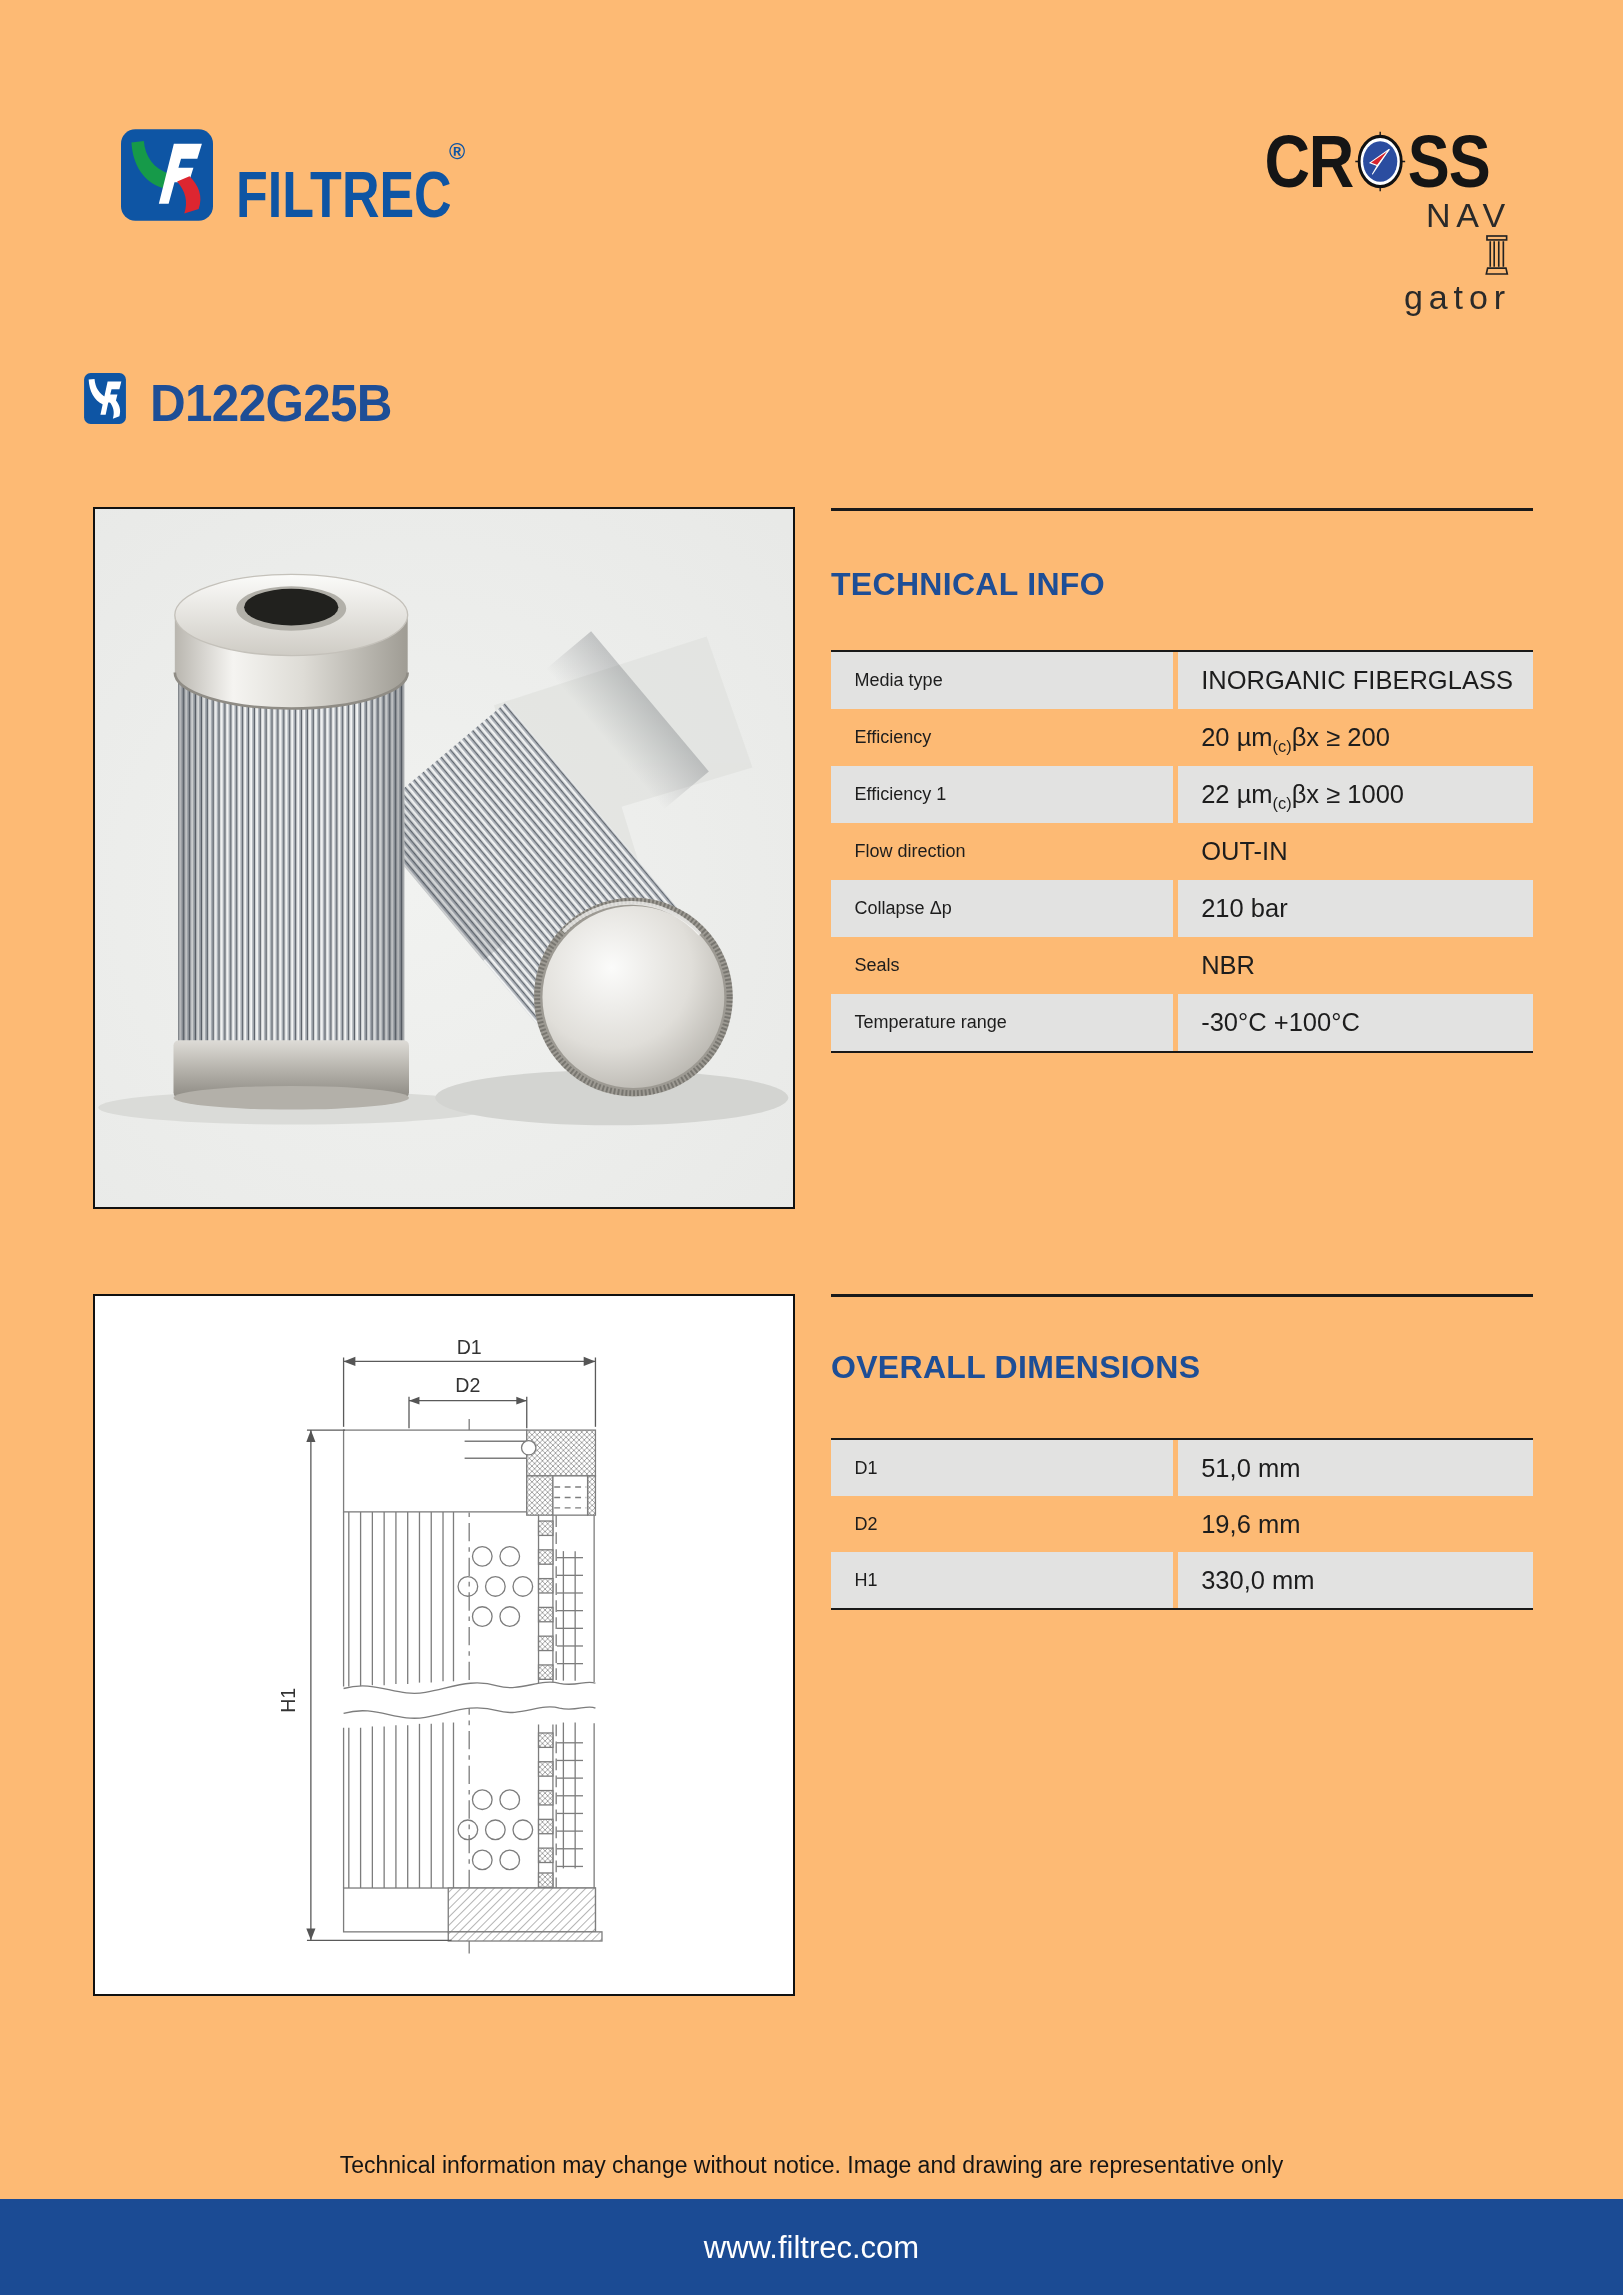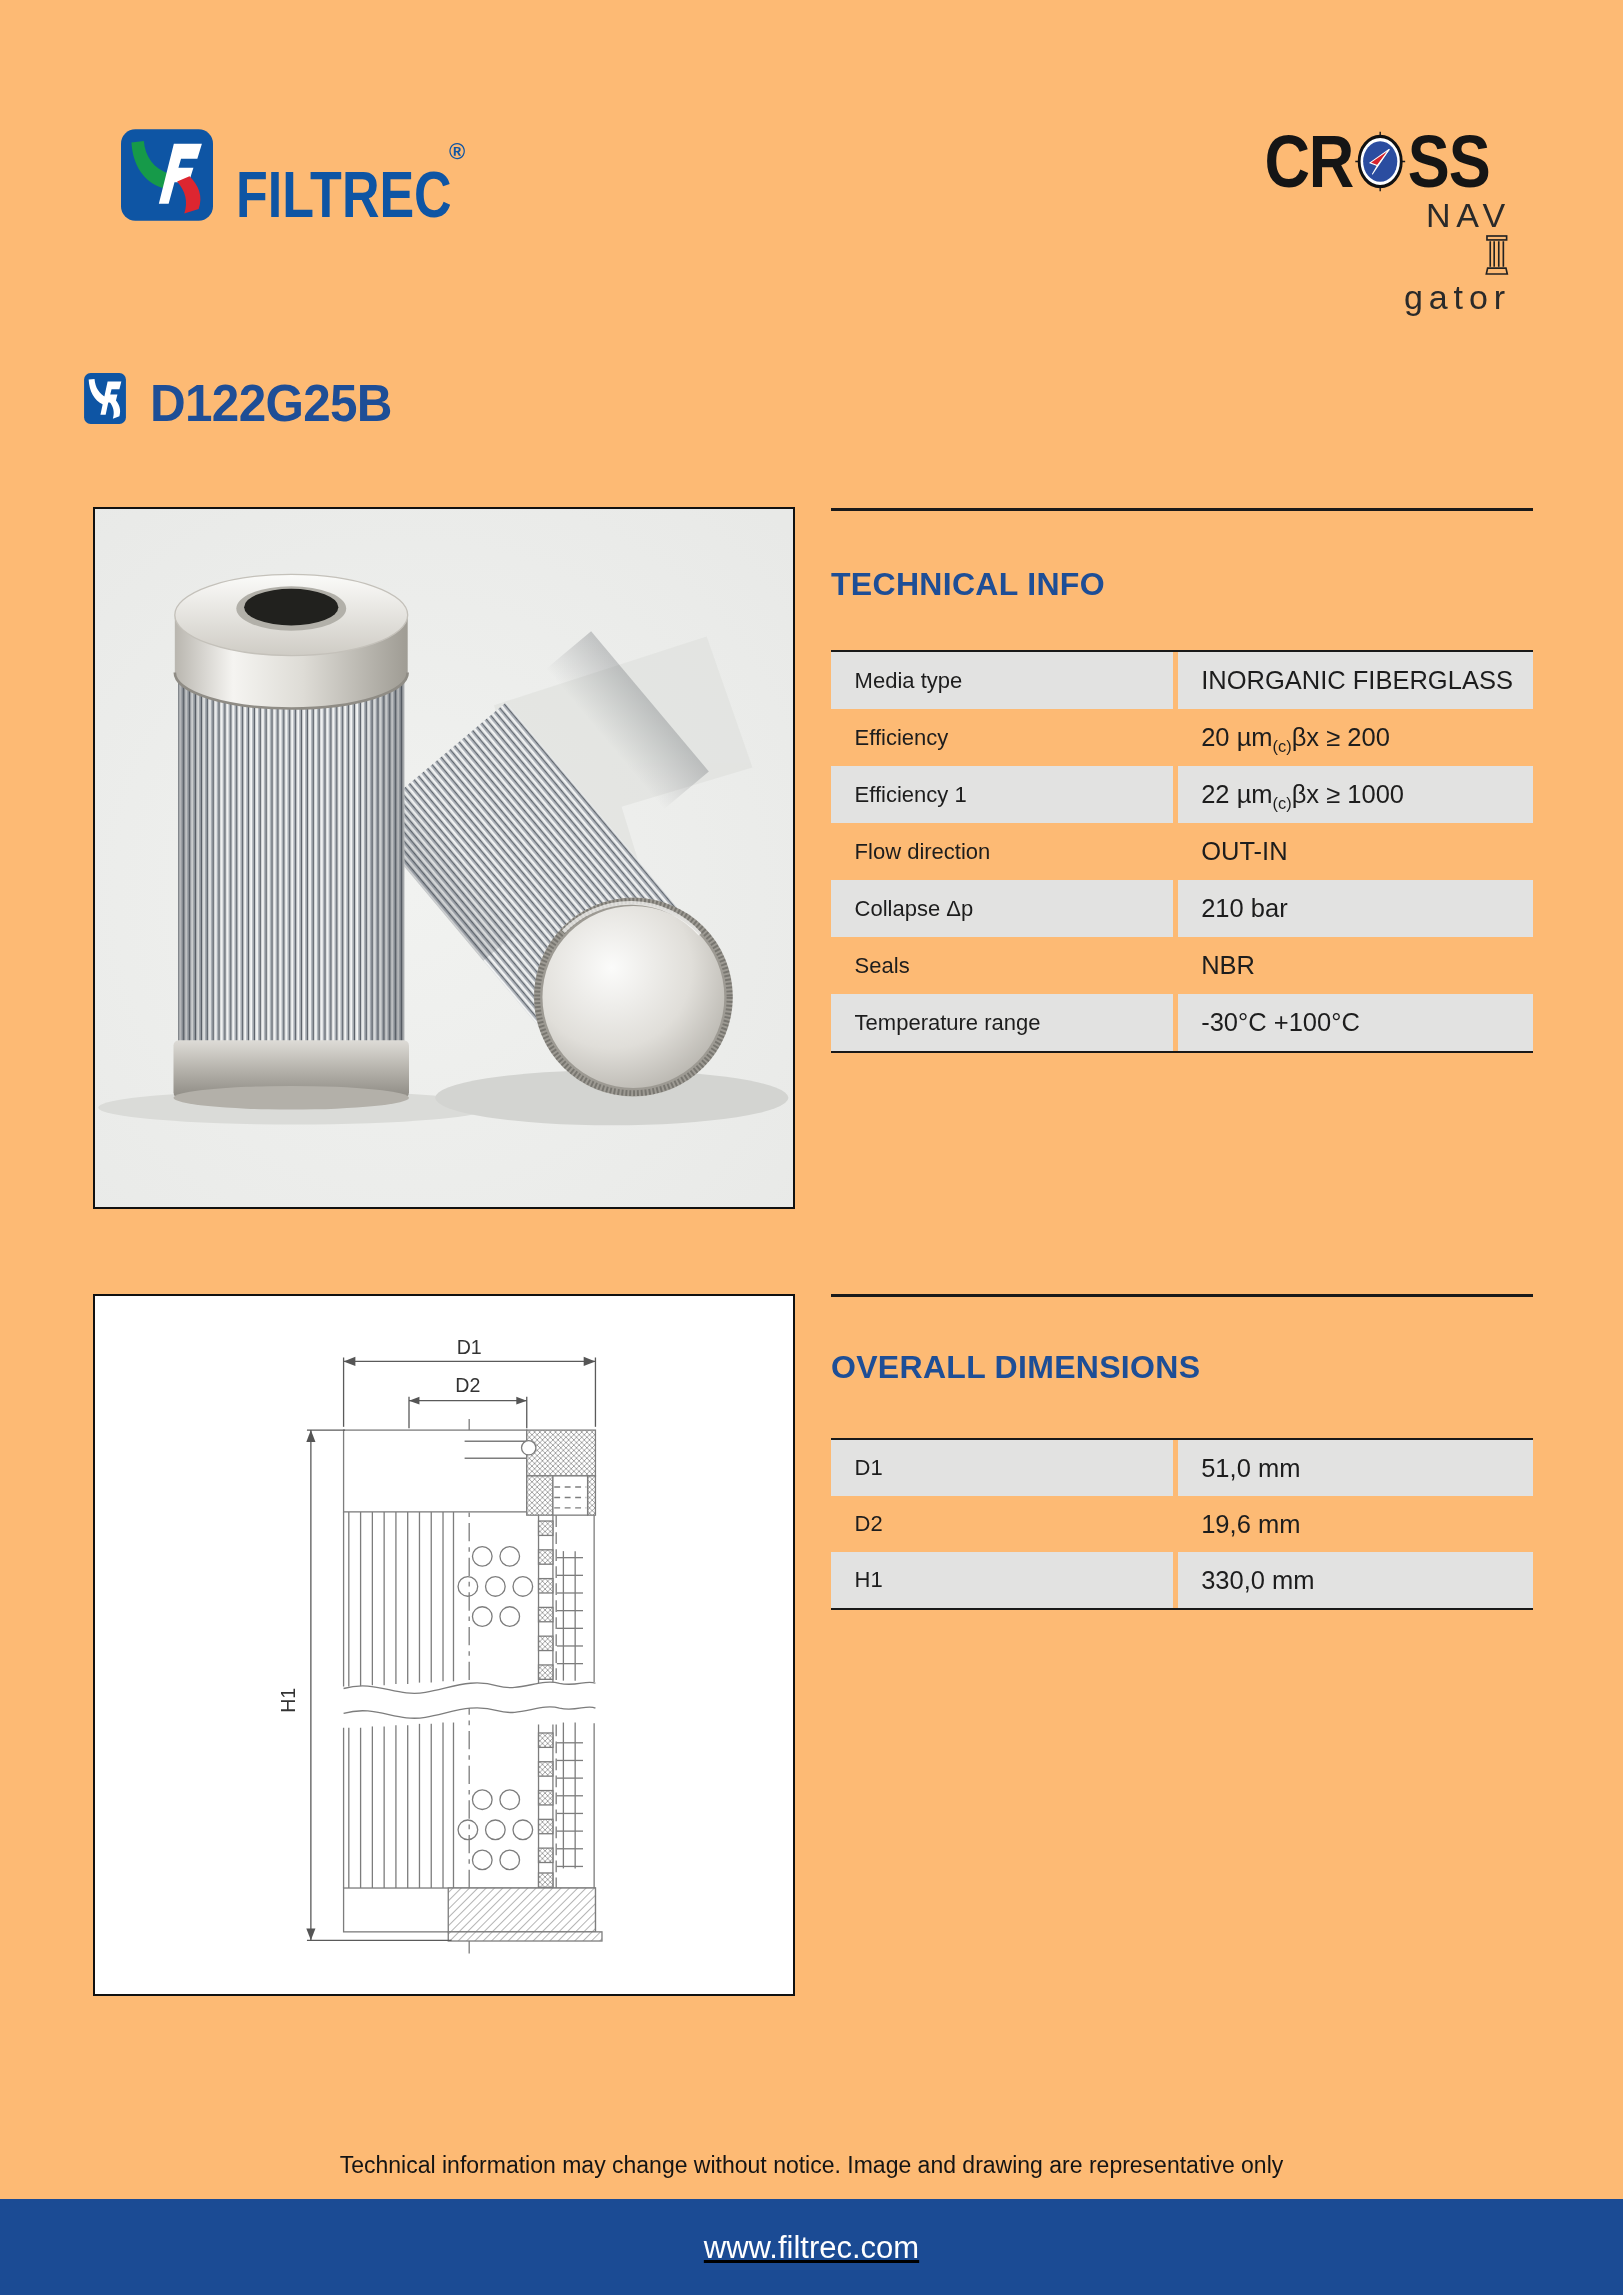--- a/index.html
+++ b/index.html
@@ -29,28 +29,28 @@
   #drawing-box{top:1294px;}
   .frame svg{display:block;}
 
   
   .rule{position:absolute;left:831px;width:702px;height:2.6px;background:#1a1a1a;}
   .section-title{position:absolute;left:831px;width:702px;text-align:left;font-size:32px;
     font-weight:bold;color:#1e4e96;letter-spacing:0.3px;}
   .datatable{position:absolute;left:831px;width:702px;border-top:2px solid #191919;border-bottom:2.6px solid #191919;box-sizing:border-box;}
   .trow{display:flex;height:57px;}
   #dims-table .trow{height:56px;}
-  .trow .tlabel{width:342px;display:flex;align-items:center;padding-left:23.6px;box-sizing:border-box;font-size:22px;color:#1d1d1d;}
+  .trow .tlabel{width:342px;display:flex;align-items:center;padding-left:23.6px;box-sizing:border-box;font-size:18px;color:#1d1d1d;}
   .trow .tvalue{flex:1;margin-left:4.6px;display:flex;align-items:center;padding-left:23.6px;box-sizing:border-box;font-size:25.5px;color:#1d1d1d;}
   .trow:nth-child(odd) .tlabel,.trow:nth-child(odd) .tvalue{background:#e2e2e1;}
   .sub{font-size:16.4px;position:relative;top:8.5px;}
 
   
   #disclaimer{position:absolute;left:0;top:2152px;width:1623px;text-align:center;font-size:23px;color:#141414;}
-  #bottom-bar{position:absolute;left:0;top:2199px;width:1623px;height:97px;background:#1b4b94;text-decoration:underline;}
+  #bottom-bar{position:absolute;left:0;top:2199px;width:1623px;height:97px;background:#1b4b94;}
   #website{width:100%;height:97px;line-height:97px;text-align:center;font-size:31px;color:#ffffff;display:block;text-decoration:none;}
 </style>
 </head>
 <body>
 
 <div id="page">
 
   <svg id="filtrec-logo" viewBox="0 0 141 140">
     <rect x="0" y="0" width="141" height="140" rx="22" fill="#0e55a4"></rect>
     <path d="M16,20 C18,54 34,80 64,90 L73,68 C50,60 37,42 35,18 Z" fill="#169a49"></path>

